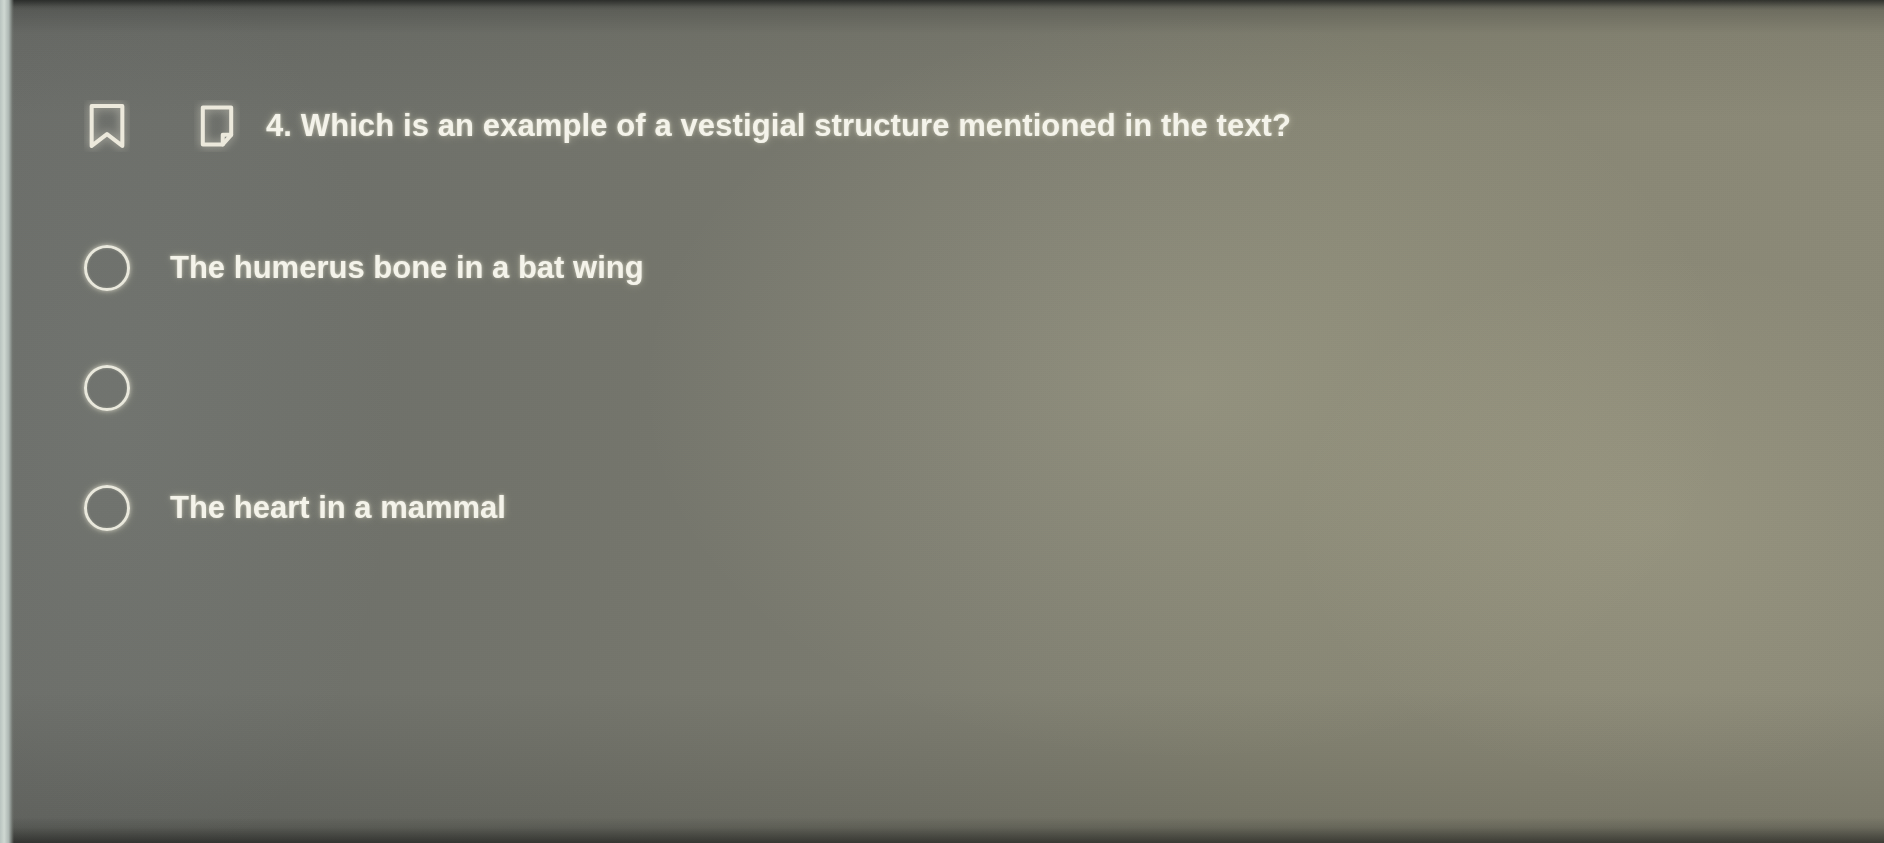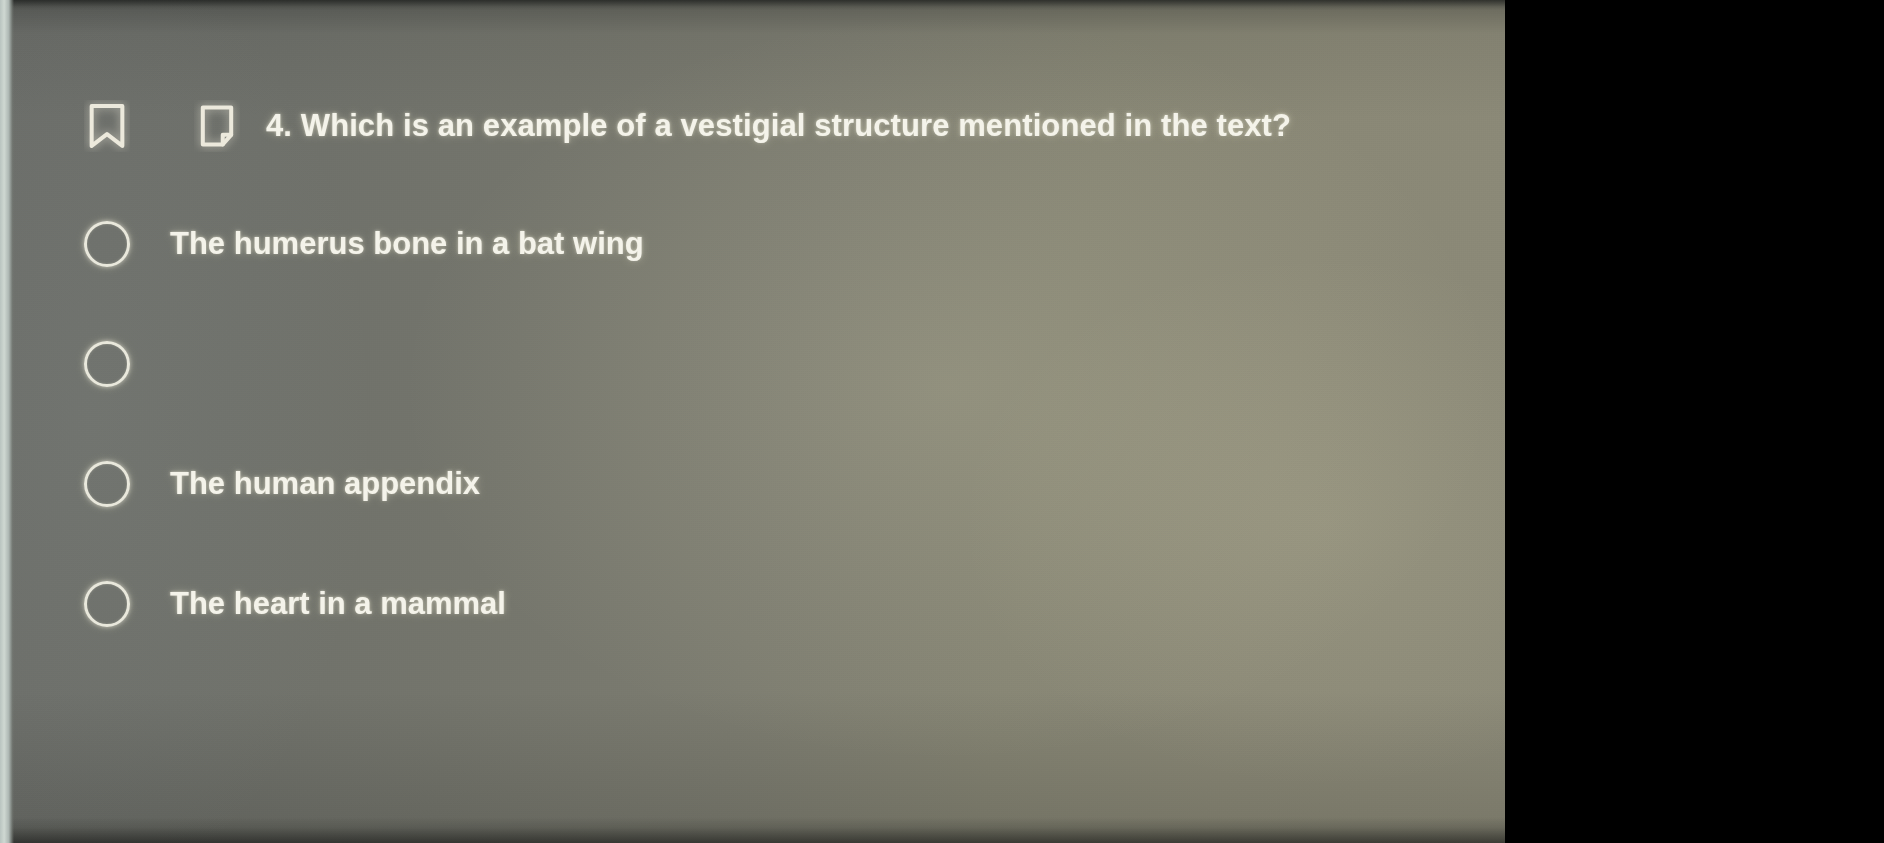--- a/index.html
+++ b/index.html
@@ -7,21 +7,21 @@
     margin: 0;
     padding: 0;
     background: #000;
   }
   body {
     font-family: "Liberation Sans", sans-serif;
   }
 
   #screen {
     position: relative;
-    width: 1505px;
+    width: 1884px;
     height: 843px;
     overflow: hidden;
     background: #6e7069;
   }
 
   
   .bg-base {
     position: absolute;
     inset: 0;
     background: linear-gradient(100deg,
@@ -120,21 +120,21 @@
     white-space: nowrap;
     text-shadow:
       0 0 3px rgba(250,248,230,0.70),
       0 0 9px rgba(235,232,200,0.40),
       0 1px 2px rgba(30,32,28,0.35);
   }
 
   .options {
     position: absolute;
     left: 84px;
-    top: 184px;
+    top: 208px;
     width: 1300px;
   }
   .option-row {
     display: flex;
     align-items: center;
     height: 120px;
   }
   .radio {
     width: 46px;
     height: 46px;
@@ -192,24 +192,20 @@
 
       <div class="option-row">
         <div class="radio"></div>
         <div class="option-label">The humerus bone in a bat wing</div>
       </div>
 
       <div class="option-row">
         <div class="radio"></div>
       </div>
 
-      <div class="option-row">
-        <div class="radio"></div>
-        <div class="option-label">The human appendix</div>
-      </div>
 
       <div class="option-row">
         <div class="radio"></div>
         <div class="option-label">The heart in a mammal</div>
       </div>
 
     </div>
   </div>
 </div>
 

